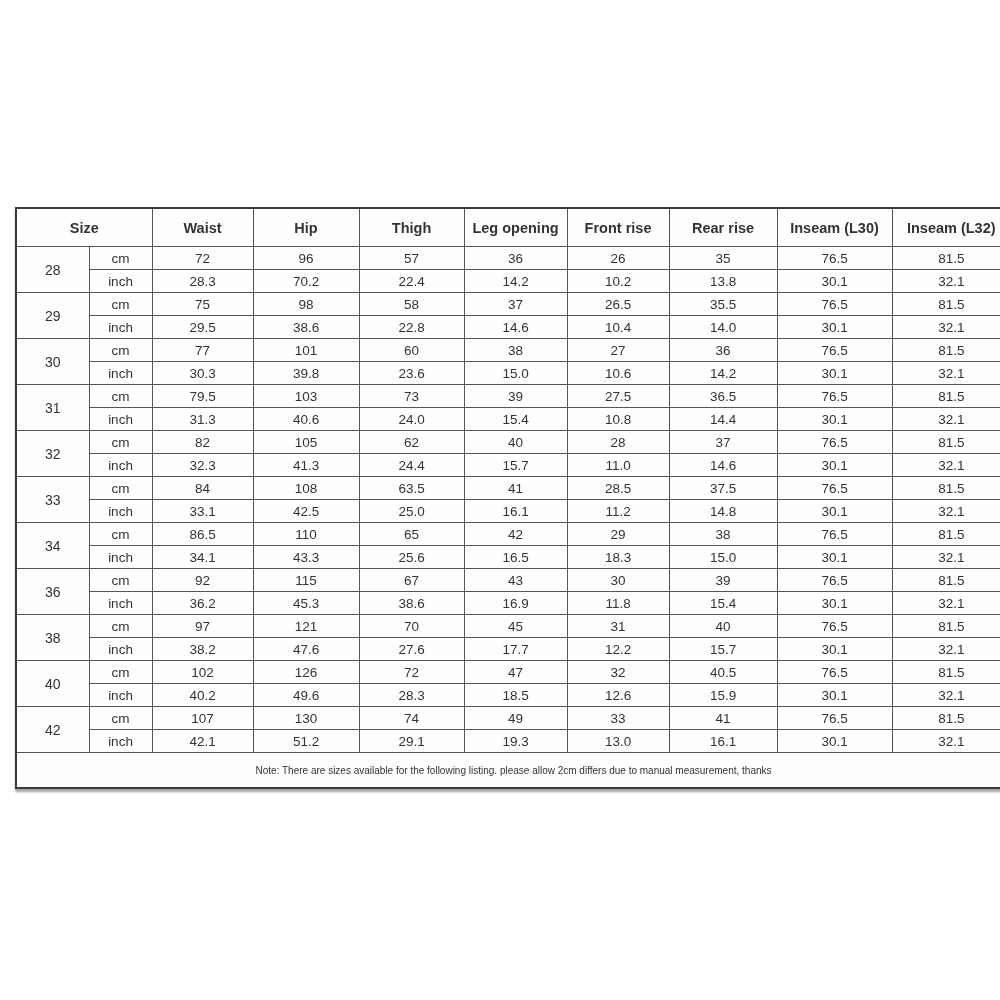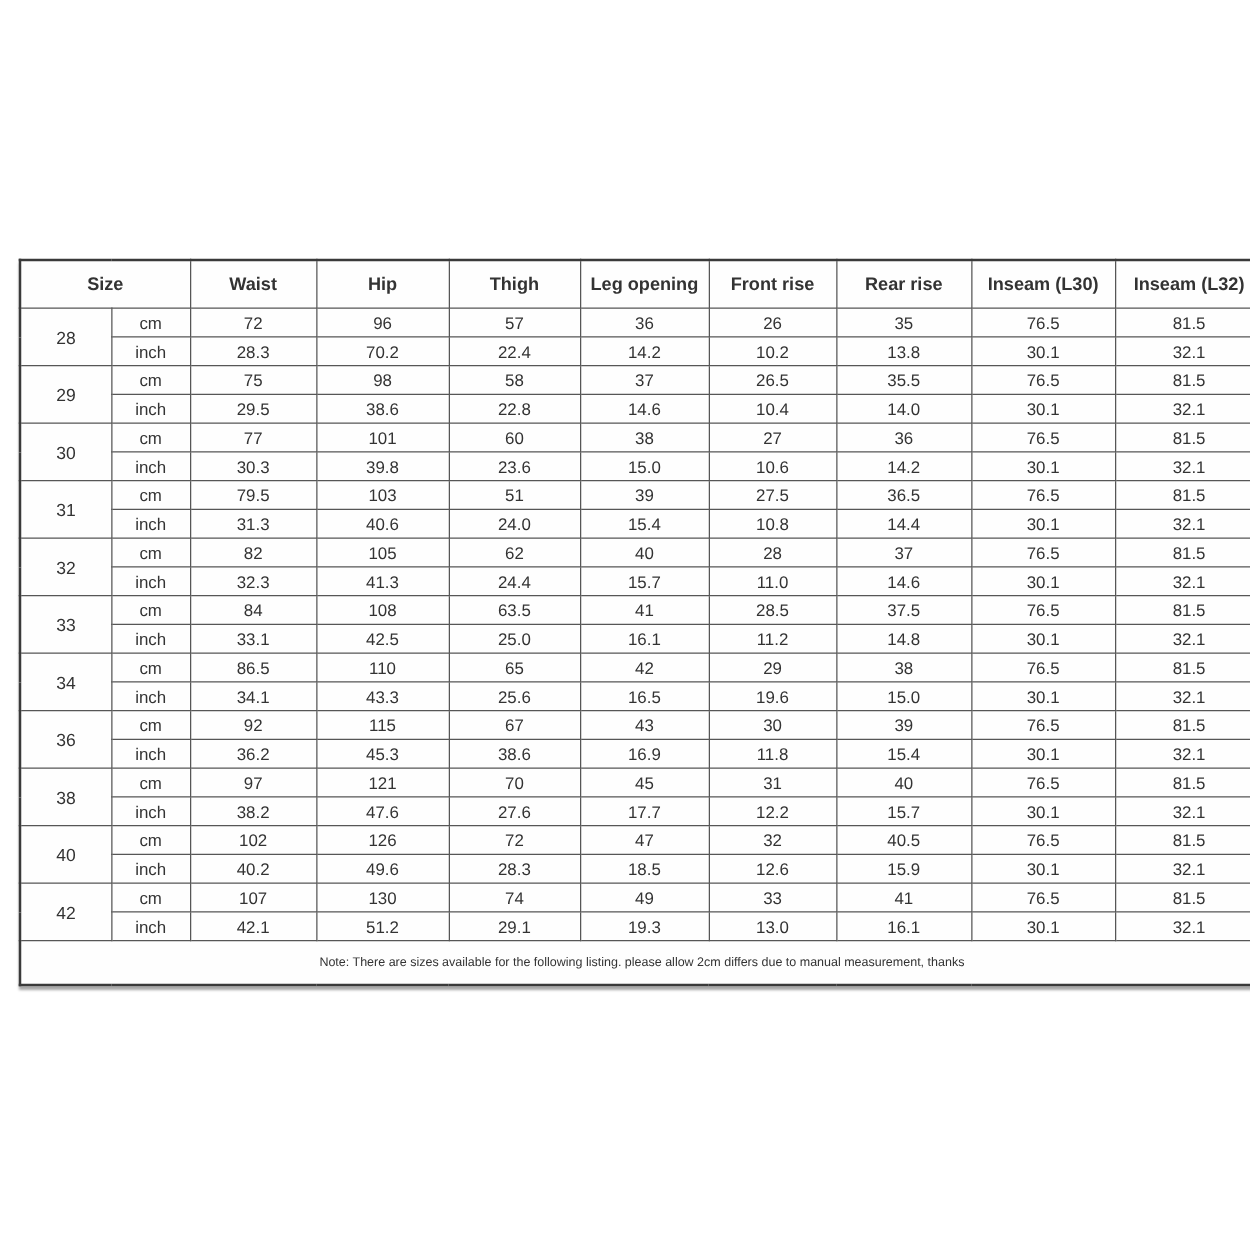--- a/index.html
+++ b/index.html
@@ -150,21 +150,21 @@
           <td>10.6</td>
           <td>14.2</td>
           <td>30.1</td>
           <td>32.1</td>
         </tr>
         <tr>
           <td rowspan="2" class="size-cell">31</td>
           <td class="unit-cell">cm</td>
           <td>79.5</td>
           <td>103</td>
-          <td>51</td>
+          <td>73</td>
           <td>39</td>
           <td>27.5</td>
           <td>36.5</td>
           <td>76.5</td>
           <td>81.5</td>
         </tr>
         <tr>
           <td class="unit-cell">inch</td>
           <td>31.3</td>
           <td>40.6</td>
@@ -232,21 +232,21 @@
           <td>38</td>
           <td>76.5</td>
           <td>81.5</td>
         </tr>
         <tr>
           <td class="unit-cell">inch</td>
           <td>34.1</td>
           <td>43.3</td>
           <td>25.6</td>
           <td>16.5</td>
-          <td>19.6</td>
+          <td>18.3</td>
           <td>15.0</td>
           <td>30.1</td>
           <td>32.1</td>
         </tr>
         <tr>
           <td rowspan="2" class="size-cell">36</td>
           <td class="unit-cell">cm</td>
           <td>92</td>
           <td>115</td>
           <td>67</td>

